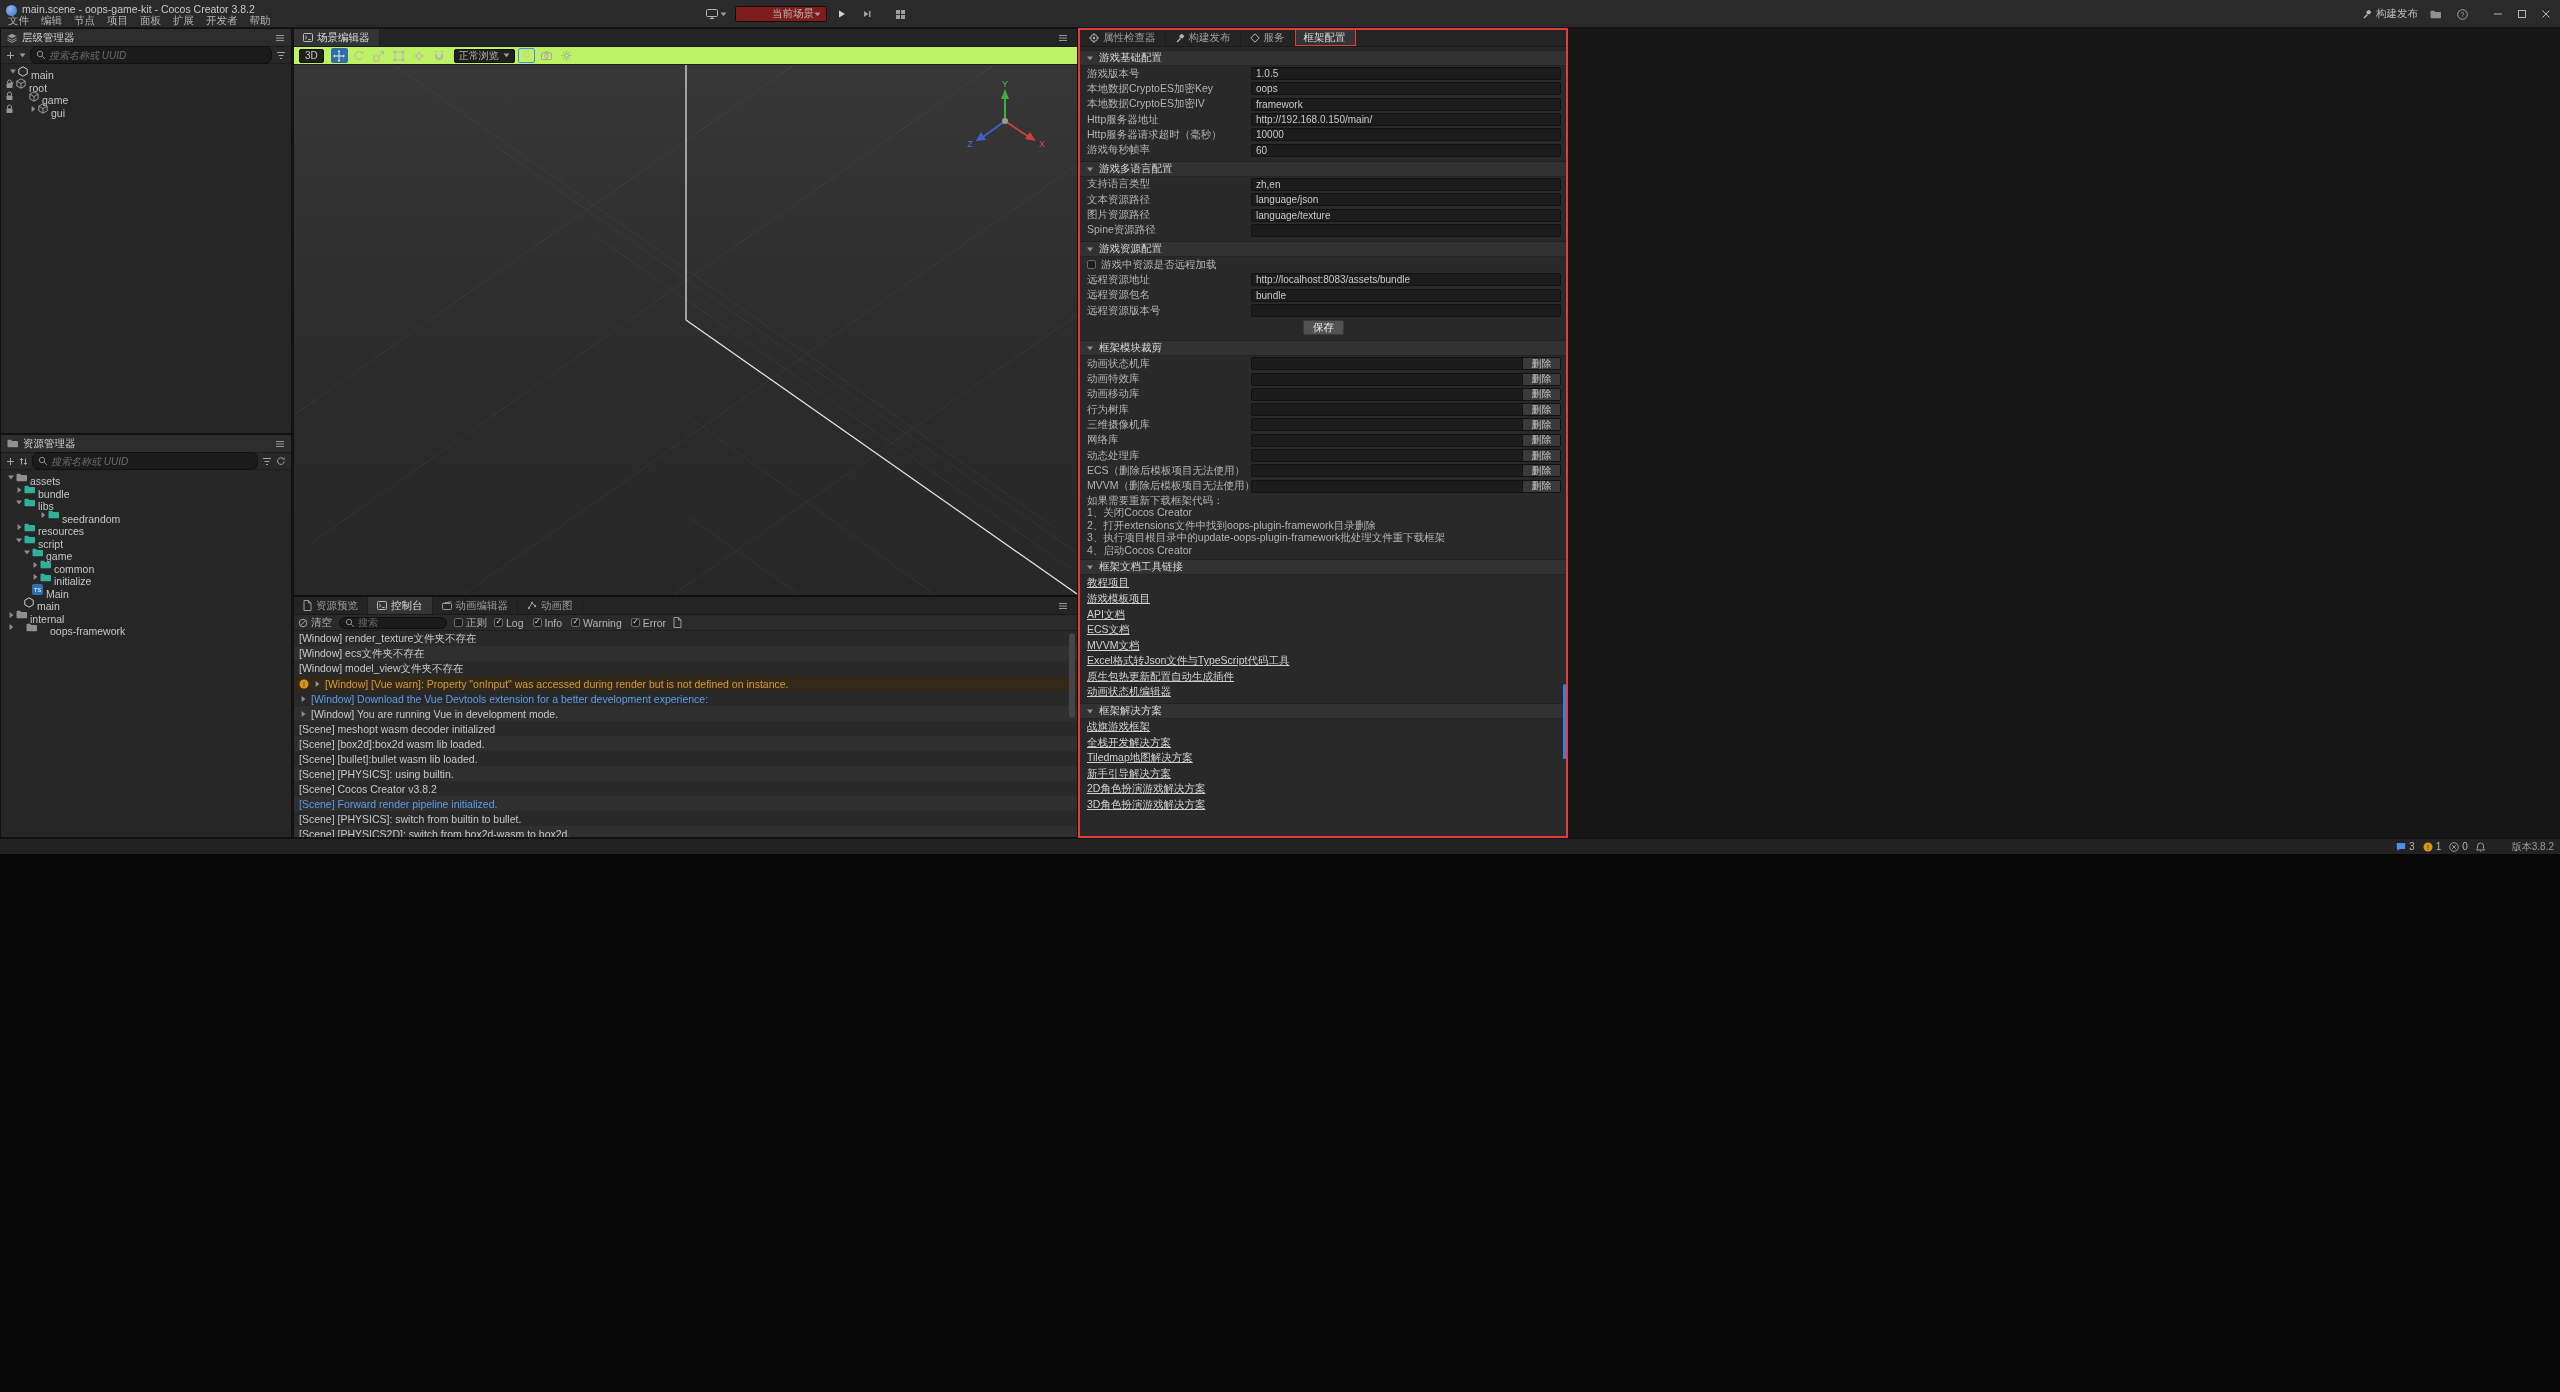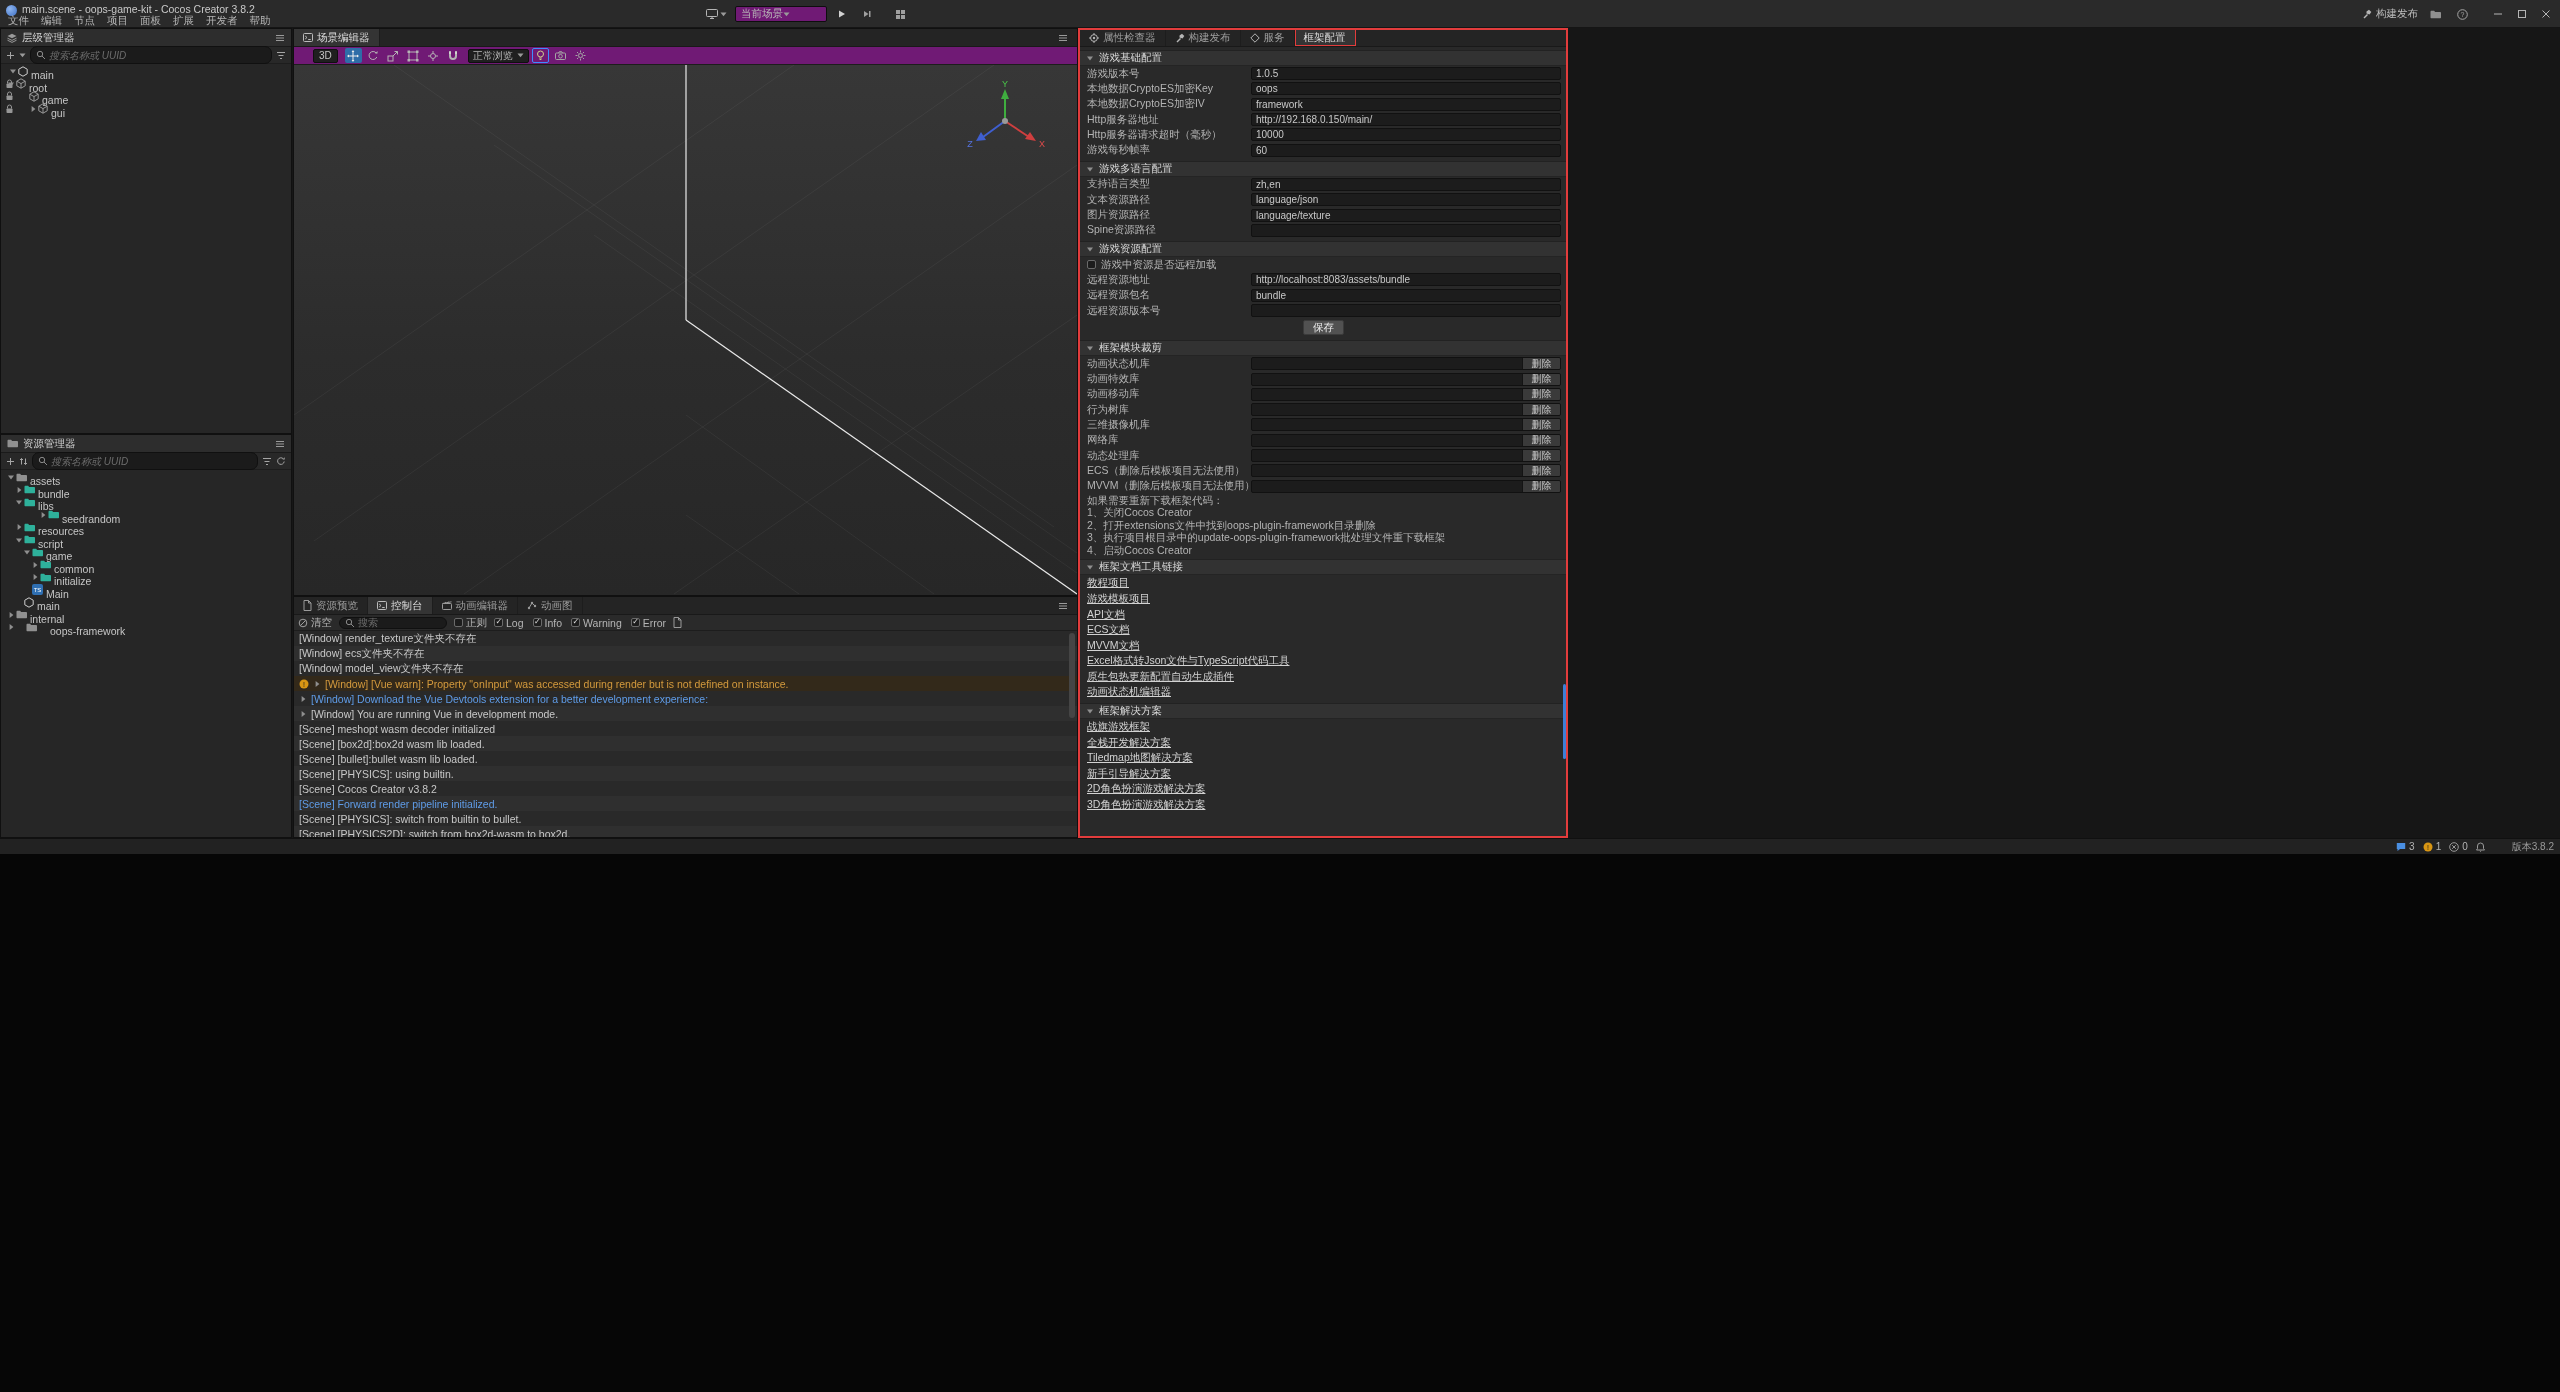--- a/index.html
+++ b/index.html
@@ -10,21 +10,21 @@
 .icon{display:inline-flex;align-items:center;justify-content:center;flex:none;}
 
 
 .titlebar{position:absolute;left:0;top:0;width:2560px;height:28px;background:#2a2a2a;border-bottom:1px solid #151515;z-index:5;}
 .logo{position:absolute;left:6px;top:5px;width:11px;height:11px;border-radius:50%;background:radial-gradient(circle at 35% 35%,#8fb6f0,#3d6fc4);}
 .win-title{position:absolute;left:22px;top:3px;font-size:10.5px;color:#c9c9c9;white-space:nowrap;}
 .menubar{position:absolute;left:2px;top:14px;display:flex;height:13px;}
 .menu-item{padding:0 6px;line-height:13px;font-size:10.5px;color:#b3b3b3;cursor:default;}
 .center-tools{position:absolute;left:703px;top:4px;height:20px;display:flex;align-items:center;gap:5px;}
 .tb-btn{height:18px;min-width:20px;display:inline-flex;align-items:center;justify-content:center;gap:2px;border-radius:2px;padding:0 3px;}
-.scene-select{height:16px;width:92px;background:#701a75;border:1px solid #0e0e0e;border-radius:2px;display:inline-flex;align-items:center;justify-content:flex-start;padding:0 5px;color:#b8b8b8;font-size:10.5px;}
+.scene-select{height:16px;width:92px;background:#7f1d1d;border:1px solid #0e0e0e;border-radius:2px;display:inline-flex;align-items:center;justify-content:flex-end;padding:0 5px;color:#b8b8b8;font-size:10.5px;}
 .right-tools{position:absolute;right:6px;top:4px;height:20px;display:flex;align-items:center;gap:7px;}
 .build-btn{display:inline-flex;align-items:center;gap:4px;color:#bdbdbd;font-size:10.5px;}
 .win-ctrl{display:inline-flex;align-items:center;justify-content:center;width:17px;height:18px;}
 
 
 .workspace{position:absolute;left:0;top:28px;width:2560px;height:810px;background:#161616;}
 .panel{position:absolute;background:#262626;border:1px solid #101010;overflow:hidden;}
 #hier-panel{left:0;top:0;width:292px;height:406px;}
 #asset-panel{left:0;top:406px;width:292px;height:404px;}
 #scene-panel{left:293px;top:0;width:785px;height:568px;}
@@ -42,21 +42,21 @@
 .tree-row .caret-slot{width:9px;flex:none;}
 .tree-row .icon{margin-right:3px;}
 .tree-row .icon.caret{margin-right:1px;}
 .tree-label{white-space:nowrap;margin-top:8px;}
 
 
 .tabbar{height:18px;background:#242424;display:flex;align-items:stretch;border-bottom:1px solid #191919;}
 .tab{display:flex;align-items:center;gap:4px;padding:0 9px;color:#9d9d9d;font-size:10.5px;border-right:1px solid #1d1d1d;cursor:default;white-space:nowrap;}
 .tab.active{background:#343434;color:#dcdcdc;}
 .tab.red-box{outline:1px solid #e23c3c;outline-offset:-1px;}
-.scene-toolbar{height:18px;display:flex;align-items:center;gap:3px;padding:0 19px;background:#701a75;border-bottom:1px solid #1d1d1d;}
+.scene-toolbar{height:18px;display:flex;align-items:center;gap:3px;padding:0 5px;background:#bef264;border-bottom:1px solid #1d1d1d;}
 .tool-btn{width:17px;height:15px;display:inline-flex;align-items:center;justify-content:center;border-radius:2px;}
 .tool-btn.active{background:#2e6da8;}
 .tool-btn.lit{border:1px solid #3f8cff;border-radius:2px;}
 .mode-3d{height:14px;padding:0 5px;background:#1f1f1f;border:1px solid #0f0f0f;border-radius:2px;color:#c5c5c5;font-size:10px;display:inline-flex;align-items:center;margin-right:4px;}
 .view-select{height:14px;min-width:58px;background:#1f1f1f;border:1px solid #0f0f0f;border-radius:2px;display:inline-flex;align-items:center;gap:4px;justify-content:space-between;padding:0 4px;color:#b5b5b5;font-size:10px;}
 .viewport{position:absolute;left:0;right:0;top:36px;bottom:0;background:linear-gradient(180deg,#373737,#2c2c2c 55%,#272727);}
 .gizmo{position:absolute;right:30px;top:14px;}
 
 
 .console-toolbar{height:16px;display:flex;align-items:center;gap:7px;padding:0 4px;background:#2a2a2a;border-bottom:1px solid #1d1d1d;}

